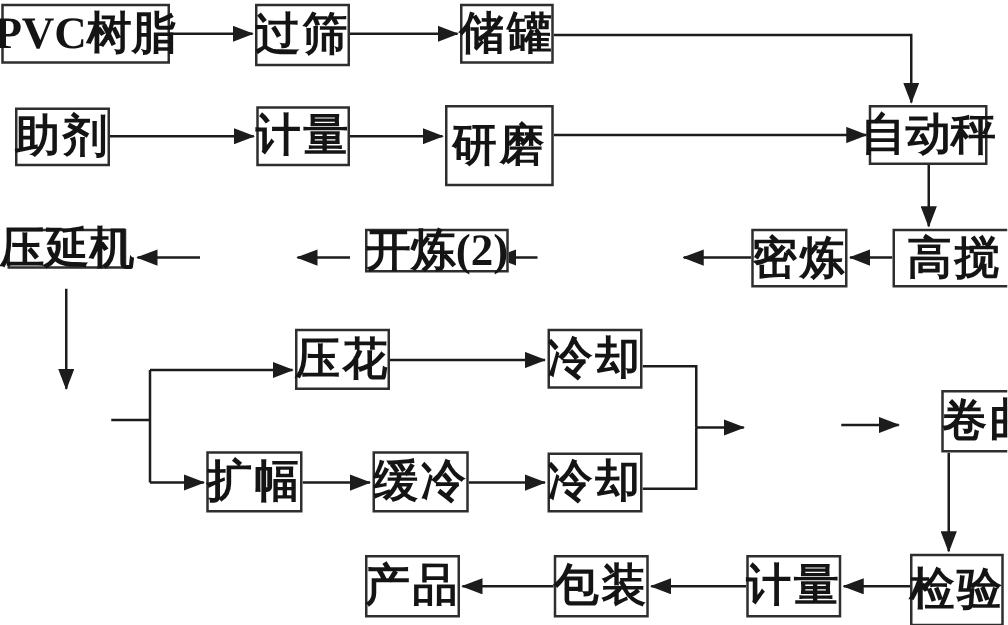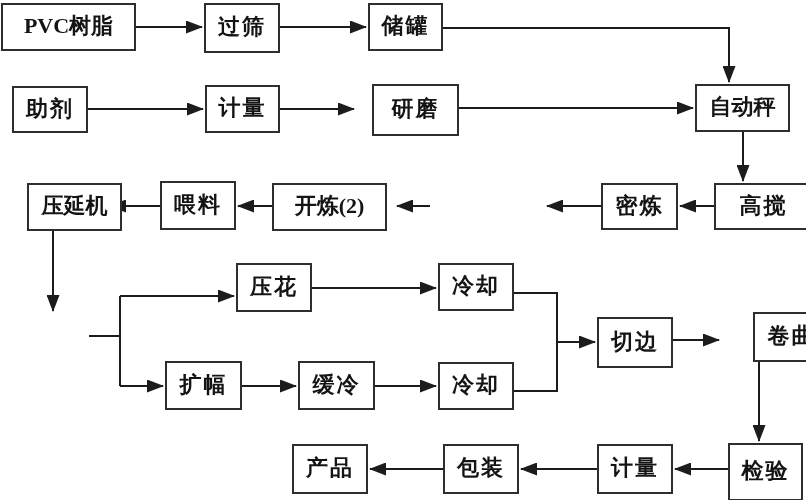--- a/index.html
+++ b/index.html
@@ -8,21 +8,21 @@
   html,body{margin:0;padding:0;background:#fff;}
   .stage{
     position:relative;width:806px;height:500px;background:var(--bg);
     font-family:"Liberation Serif","DejaVu Serif",serif;overflow:hidden;
   }
   .layer{position:absolute;left:0;top:0;width:806px;height:500px;}
   .ln{fill:none;stroke:var(--line);stroke-width:2;}
   .node{
     position:absolute;box-sizing:border-box;border:2px solid var(--border);
     background:var(--bg);display:flex;align-items:center;justify-content:center;
-    color:var(--text);font-size:22px;font-weight:bold;letter-spacing:2px;
+    color:var(--text);font-size:36px;font-weight:bold;letter-spacing:2px;
     white-space:nowrap;line-height:1;
   }
   .node span{transform:translateY(-1px);}
 </style>
 </head>
 <body>
 
 <div class="stage">
 
   <svg class="layer" viewBox="0 0 806 500">
@@ -74,34 +74,31 @@
   <div class="node" style="left:204px;top:3px;width:76px;height:50px">
       <span>过筛</span>
     </div>
 
   <div class="node" style="left:12px;top:86px;width:76px;height:47px">
       <span>助剂</span>
     </div>
   <div class="node" style="left:205px;top:85px;width:75px;height:48px">
       <span>计量</span>
     </div>
-  <div class="node" style="left:372px;top:84px;width:87px;height:52px">
+  <div class="node" style="left:356px;top:84px;width:87px;height:65px">
       <span>研磨</span>
     </div>
   <div class="node" style="left:695px;top:84px;width:95px;height:48px;letter-spacing:0">
       <span>自动秤</span>
     </div>
 
-  <div class="node" style="left:27px;top:183px;width:95px;height:48px;letter-spacing:0">
+  <div class="node" style="left:6px;top:183px;width:95px;height:32px;letter-spacing:0">
       <span>压延机</span>
     </div>
-  <div class="node" style="left:160px;top:181px;width:76px;height:49px">
-      <span>喂料</span>
-    </div>
-  <div class="node" style="left:272px;top:183px;width:115px;height:48px;letter-spacing:0">
+  <div class="node" style="left:292px;top:183px;width:115px;height:35px;letter-spacing:0">
       <span>开炼(2)</span>
     </div>
   <div class="node" style="left:601px;top:183px;width:77px;height:47px">
       <span>密炼</span>
     </div>
   <div class="node" style="left:714px;top:183px;width:99px;height:47px">
       <span>高搅</span>
     </div>
 
   <div class="node" style="left:165px;top:361px;width:77px;height:49px">
@@ -112,23 +109,20 @@
     </div>
   <div class="node" style="left:298px;top:361px;width:77px;height:49px">
       <span>缓冷</span>
     </div>
   <div class="node" style="left:438px;top:263px;width:76px;height:48px">
       <span>冷却</span>
     </div>
   <div class="node" style="left:438px;top:362px;width:76px;height:48px">
       <span>冷却</span>
     </div>
-  <div class="node" style="left:597px;top:317px;width:76px;height:51px">
-      <span>切边</span>
-    </div>
   <div class="node" style="left:753px;top:312px;width:77px;height:50px">
       <span>卷曲</span>
     </div>
 
   <div class="node" style="left:728px;top:443px;width:75px;height:58px">
       <span>检验</span>
     </div>
   <div class="node" style="left:597px;top:444px;width:76px;height:50px">
       <span>计量</span>
     </div>

